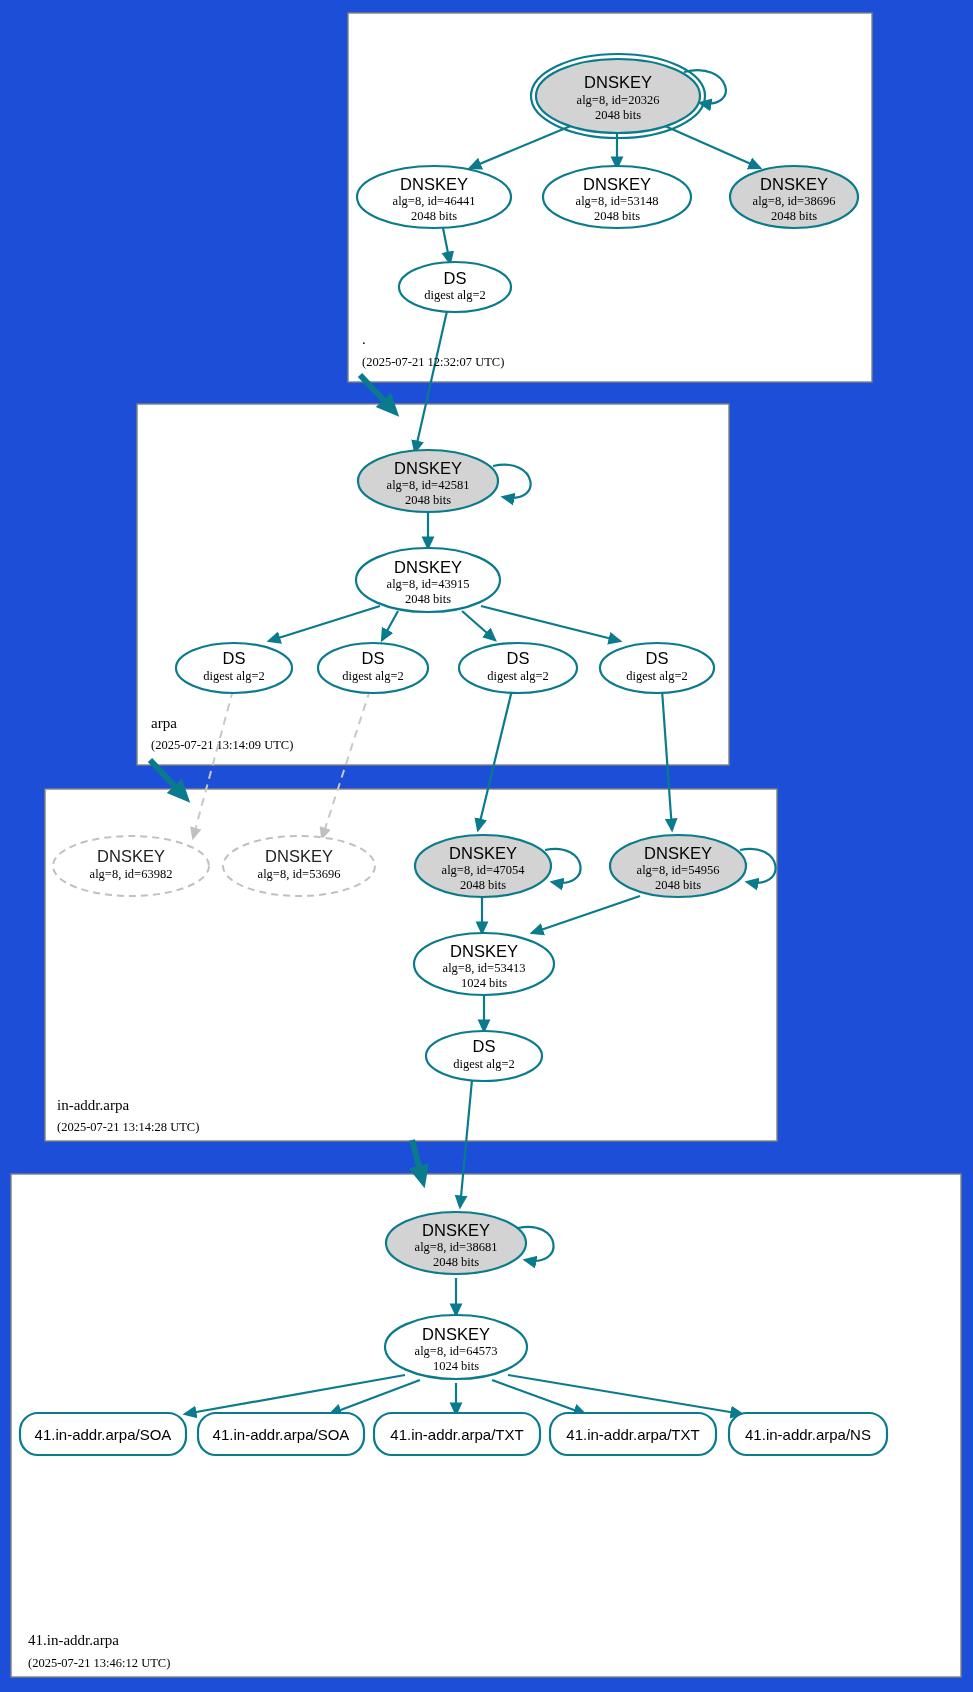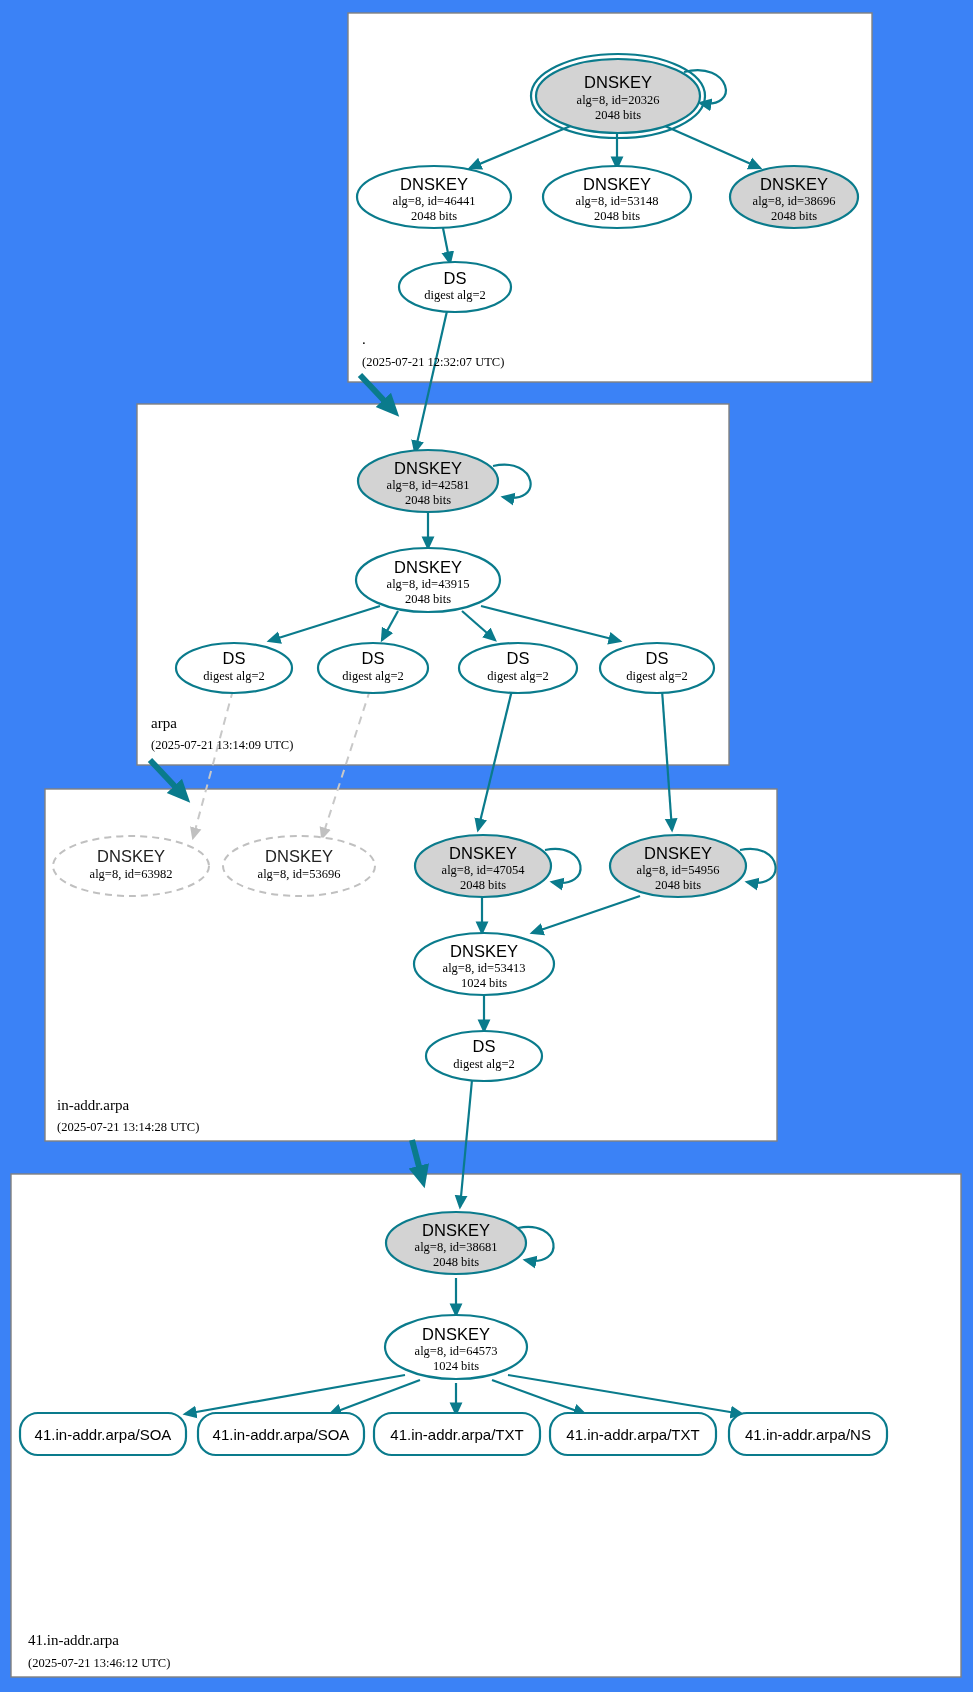--- a/index.html
+++ b/index.html
@@ -7,21 +7,21 @@
     padding: 0;
     background: #ffffff;
   }
   body {
     font-family: "Liberation Sans", sans-serif;
   }
   #canvas {
     position: relative;
     width: 973px;
     height: 1692px;
-    background: #3b82f6;
+    background: #1d4ed8;
     overflow: hidden;
   }
   svg#graph {
     position: absolute;
     top: 0;
     left: 0;
     width: 973px;
     height: 1692px;
   }
   .zone-box {

